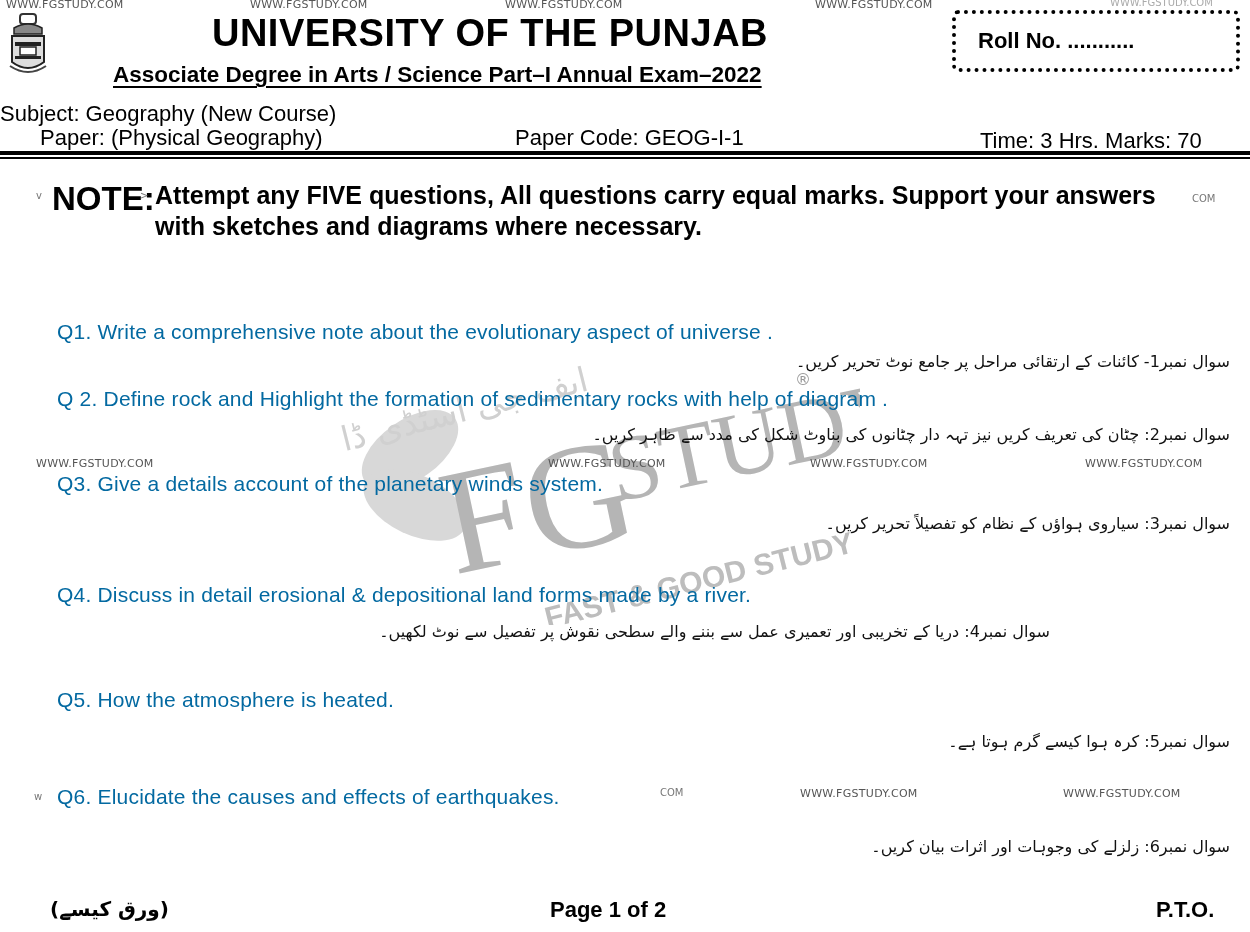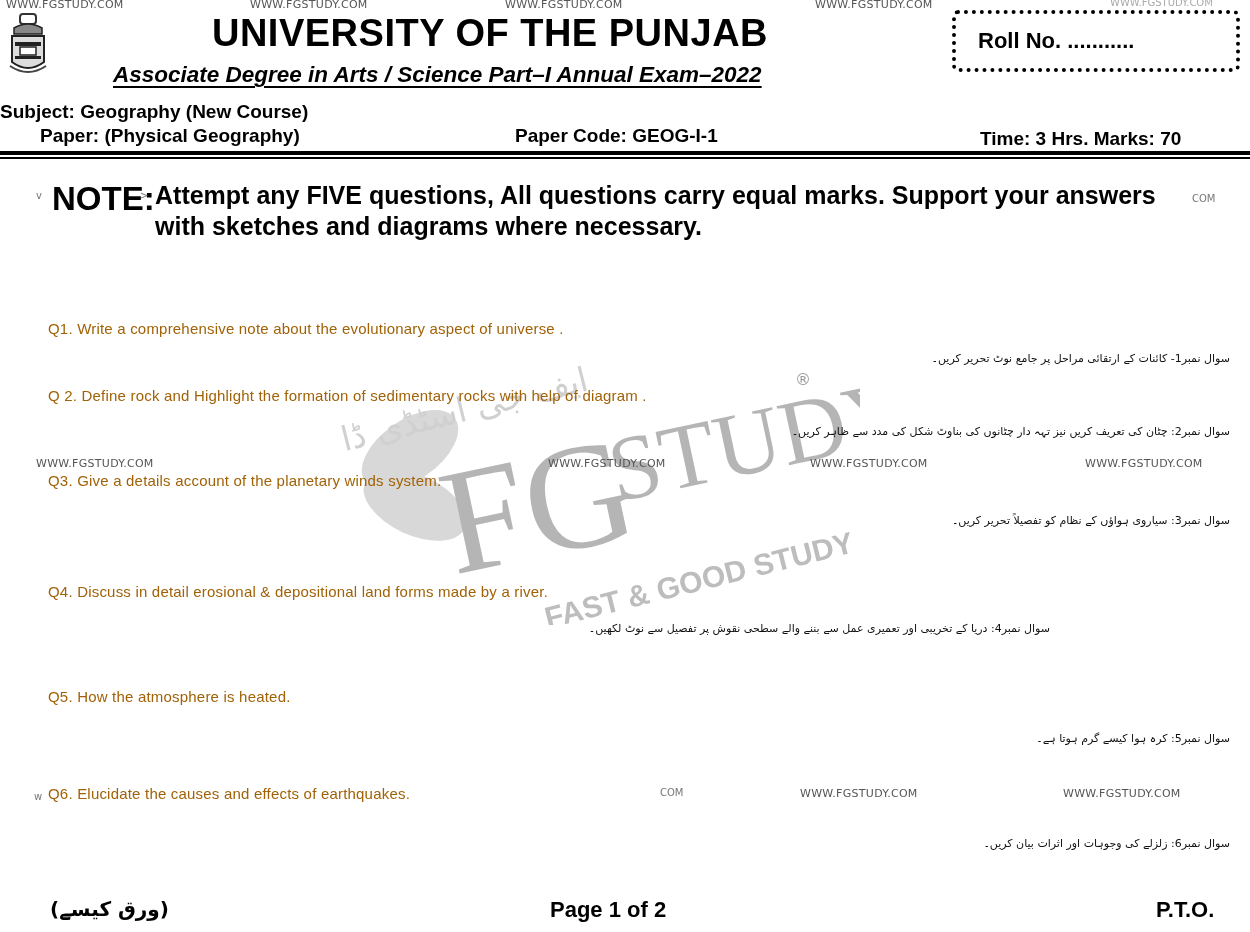--- a/index.html
+++ b/index.html
@@ -9,35 +9,35 @@
   }
   .abs { position: absolute; }
   .wm-url { position: absolute; font-size: 11px; color: #555; letter-spacing: 0.3px; font-family: "DejaVu Sans", sans-serif; }
   .crest { left: 6px; top: 12px; width: 44px; height: 66px; }
   .title {
     left: 0; width: 940px; top: 12px; text-align: center;
     font-size: 38px; font-weight: bold; letter-spacing: 0.5px; padding-left: 40px; box-sizing: border-box;
   }
   .subtitle {
     left: 113px; top: 62px; font-size: 22.5px; font-weight: bold;
-    text-decoration: underline; text-underline-offset: 4px; text-decoration-thickness: 2px; font-style: italic;
+    text-decoration: underline; text-underline-offset: 4px; text-decoration-thickness: 2px;
   }
   .rollbox {
     left: 952px; top: 10px; width: 288px; height: 62px;
     border: 4px dotted #000; border-radius: 6px; box-sizing: border-box;
     display: flex; align-items: center; padding-left: 22px;
     font-size: 22px; font-weight: bold;
   }
-  .meta { font-size: 19px; font-weight: bold; }
+  .meta { font-size: 22px; font-weight: normal; }
   .rule1 { left: 0; top: 151px; width: 1250px; height: 4px; background: #000; }
   .rule2 { left: 0; top: 157px; width: 1250px; height: 2px; background: #000; }
   .note-label { left: 52px; top: 180px; font-size: 33px; font-weight: bold; }
   .note-text { left: 155px; top: 180px; width: 1050px; font-size: 25px; font-weight: bold; line-height: 31px; }
-  .q { position: absolute; left: 48px; font-size: 15px; color: #a16207; letter-spacing: 0.2px; }
-  .q-urdu { position: absolute; right: 20px; font-size: 11px; direction: rtl; text-align: right; color: #111; font-family: "DejaVu Sans", sans-serif; }
+  .q { position: absolute; left: 57px; font-size: 21px; color: #0369a1; letter-spacing: 0.2px; }
+  .q-urdu { position: absolute; right: 20px; font-size: 16px; direction: rtl; text-align: right; color: #111; font-family: "DejaVu Sans", sans-serif; }
   .footer { font-size: 22px; font-weight: bold; }
   .watermark { pointer-events: none; }
   .tiny { position: absolute; font-size: 10px; color: #777; font-family: "DejaVu Sans", sans-serif; }
 </style>
 </head>
 <body>
 
 <div class="wm-url" style="left:6px;top:-2px;">WWW.FGSTUDY.COM</div>
 <div class="wm-url" style="left:250px;top:-2px;">WWW.FGSTUDY.COM</div>
 <div class="wm-url" style="left:505px;top:-2px;">WWW.FGSTUDY.COM</div>

